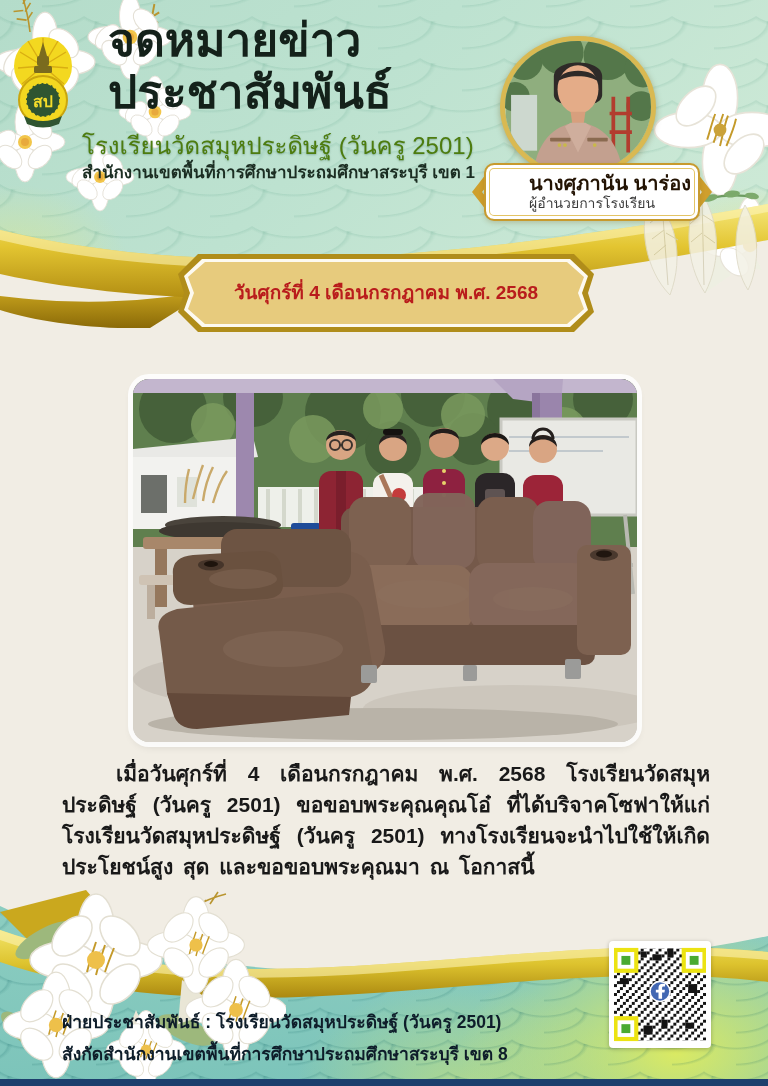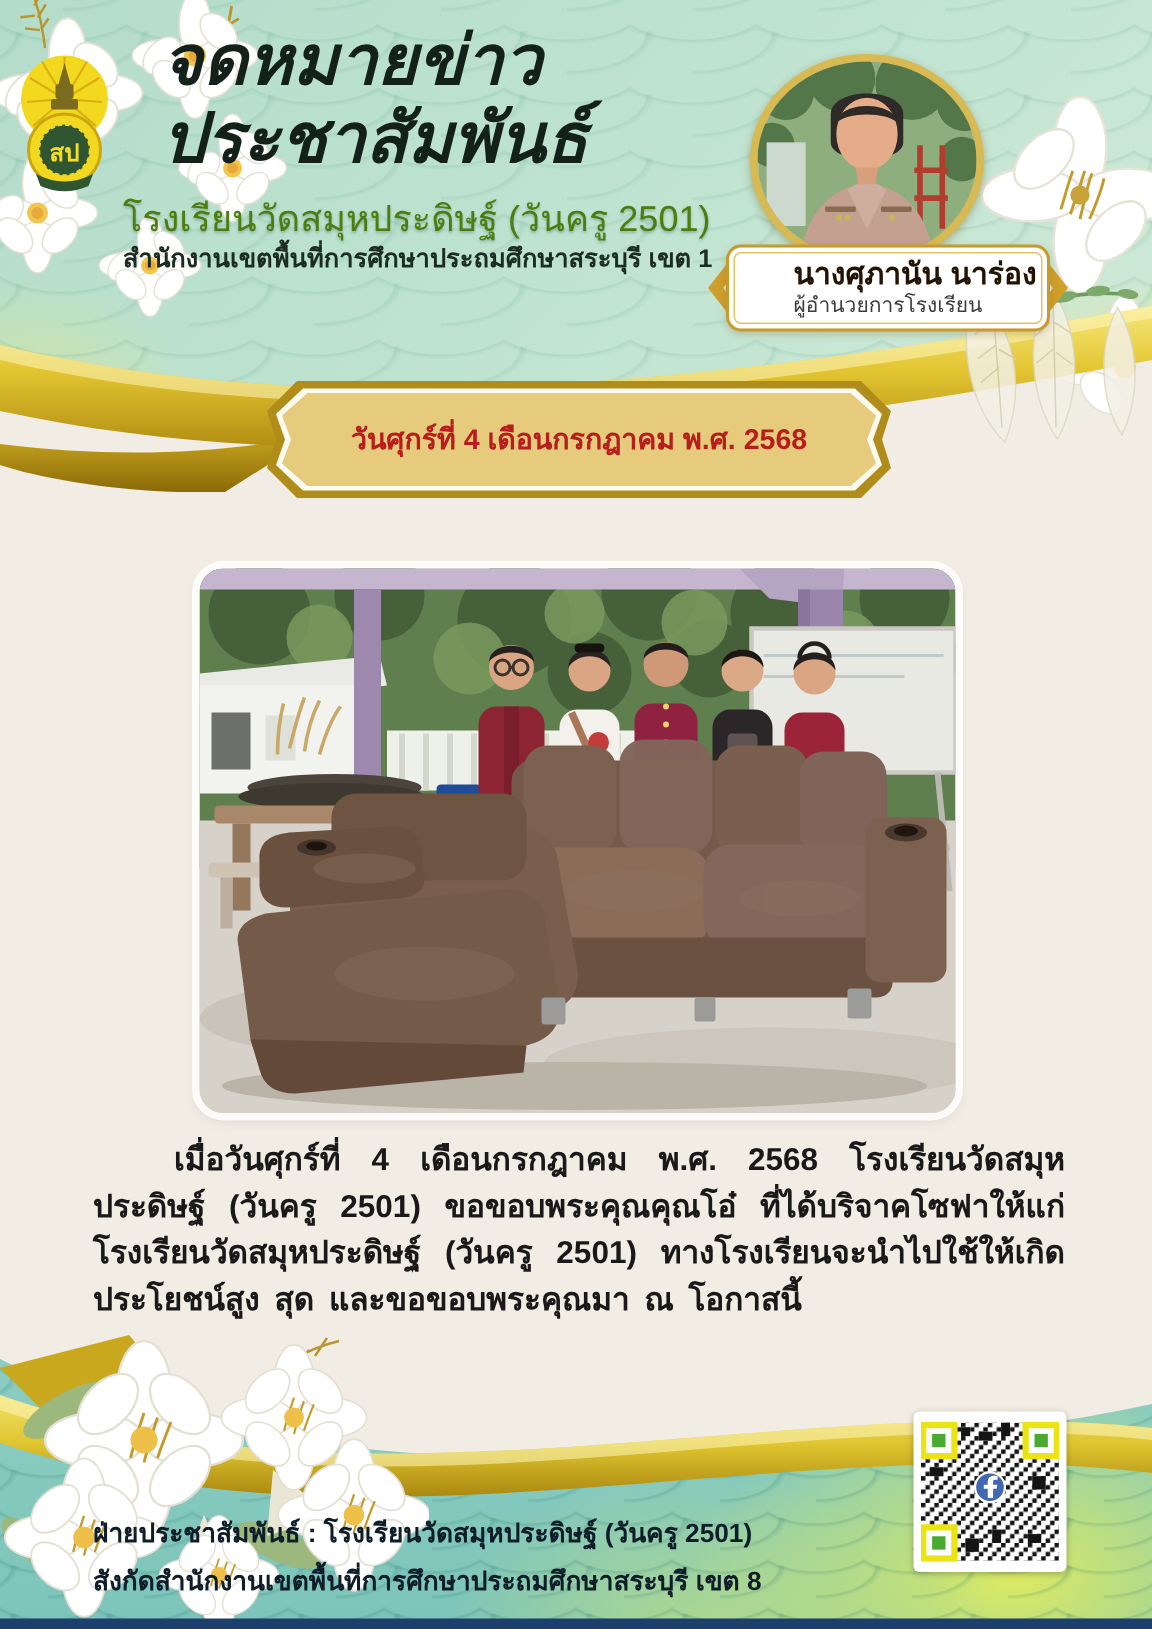--- a/index.html
+++ b/index.html
@@ -23,21 +23,21 @@
     background-image:
       radial-gradient(100% 100% at 50% 0, rgba(30,120,90,0) 62%, rgba(30,120,90,.10) 64%, rgba(30,120,90,0) 70%),
       radial-gradient(100% 100% at 0% 0, rgba(30,120,90,0) 62%, rgba(30,120,90,.10) 64%, rgba(30,120,90,0) 70%);
     background-size:84px 42px, 84px 42px;
     background-position:0 0, 42px 21px;
   }
   .header-curve { position:absolute; left:0; top:196px; width:768px; height:130px; pointer-events:none; }
 
   .page-title {
     position:absolute; left:108px; top:14px; z-index:6;
-    font-size:46px; line-height:52px; font-weight:800; color:#14211a; letter-spacing:0;font-style:italic;
+    font-size:46px; line-height:52px; font-weight:800; color:#14211a; letter-spacing:0;
   }
   .school-name {
     position:absolute; left:82px; top:126px; z-index:6;
     font-size:24px; font-weight:500; color:#4d7c0f;
     text-shadow:0 1px 2px rgba(40,90,70,.35);
   }
   .district-name {
     position:absolute; left:82px; top:158px; z-index:6;
     font-size:17px; font-weight:700; color:#1b2d22;
   }

